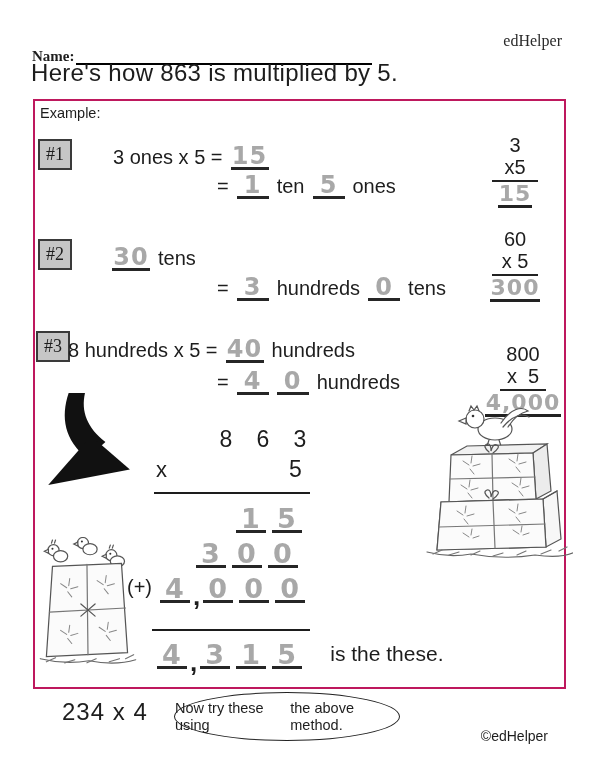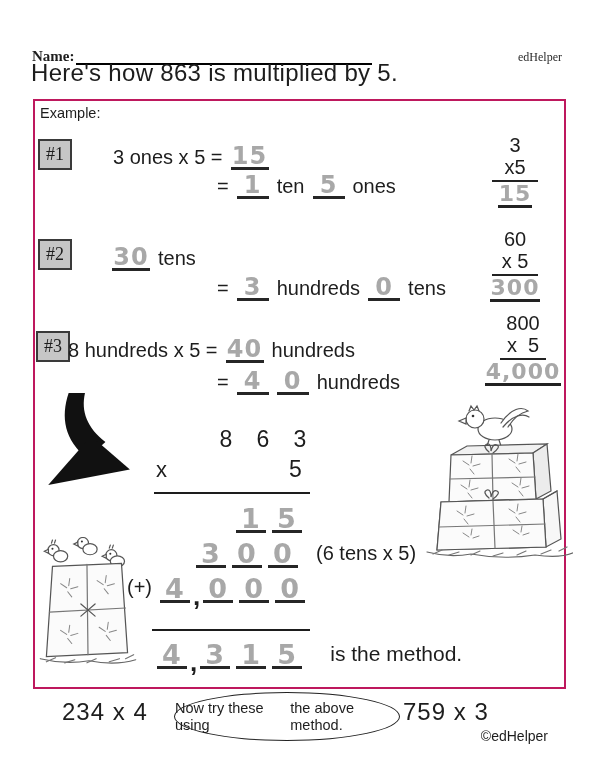--- a/index.html
+++ b/index.html
@@ -1,20 +1,20 @@
 <!DOCTYPE html>
 <html><head>
 <meta charset="utf-8">
 <style>
   html,body{margin:0;padding:0;background:#fff;}
   .page{position:relative;width:600px;height:776px;background:#ffffff;
         font-family:"Liberation Sans","DejaVu Sans",sans-serif;color:#1d1d1d;overflow:hidden;}
 
   
-  .brand{position:absolute;right:38px;top:50px;font-family:"Liberation Serif",serif;font-size:12px;color:#2a2a2a;}
+  .brand{position:absolute;right:38px;top:32px;font-family:"Liberation Serif",serif;font-size:16px;color:#2a2a2a;}
   .name-label{position:absolute;left:32px;top:48px;font-family:"Liberation Serif",serif;font-weight:bold;font-size:15px;}
   .name-line{position:absolute;left:76px;top:47px;width:296px;height:16px;border-bottom:2px solid #000;}
   .title{position:absolute;left:31px;top:59px;font-size:24px;letter-spacing:.3px;}
 
   
   .box{position:absolute;left:33px;top:99px;width:529px;height:586px;border:2px solid #be185d;}
   .ex-label{position:absolute;left:5px;top:4px;font-size:14.5px;}
   .badge{position:absolute;width:30px;height:27px;background:#c6c6c6;border:2px solid #3a3a3a;
          font-family:"Liberation Serif",serif;font-size:18px;display:flex;align-items:center;justify-content:center;}
 
@@ -127,21 +127,21 @@
     <div class="eq" style="left:182px;top:266px">
       <span class="word">=</span>
       <span class="blank">
           <span class="hw">4</span>
         </span>
       <span class="blank">
           <span class="hw">0</span>
         </span>
       <span class="word">hundreds</span>
     </div>
-    <div class="col col3" style="top:211px">
+    <div class="col col3" style="top:242px">
       <span>800</span>
       <span>x  5</span>
       <span class="rule"></span>
       <span class="cans hw">4,000</span>
     </div>
 
     <svg class="illu" style="left:5px;top:290px" width="92" height="97" viewBox="0 0 90 95">
       <path d="M28,2 C20,26 24,48 46,66 L64,50 C46,36 40,20 44,2 Z" fill="#111"></path>
       <path d="M8,92 L50,44 L88,77 Z" fill="#111"></path>
     </svg>
@@ -167,21 +167,20 @@
     <div class="work-row" style="left:161px;top:436px">
       <span class="wb">
           <span class="hw">3</span>
         </span>
       <span class="wb">
           <span class="hw">0</span>
         </span>
       <span class="wb">
           <span class="hw">0</span>
         </span>
-      <span class="note">(6 tens x 5)</span>
     </div>
 
     <div class="work-row" style="left:92px;top:471px">
       <span class="plus">(+)</span>
       <span class="wb">
           <span class="hw">4</span>
         </span>
       <span class="comma">,</span>
       <span class="wb">
           <span class="hw">0</span>
@@ -203,21 +202,21 @@
       <span class="comma">,</span>
       <span class="wb">
           <span class="hw">3</span>
         </span>
       <span class="wb">
           <span class="hw">1</span>
         </span>
       <span class="wb">
           <span class="hw">5</span>
         </span>
-      <span class="note" style="margin-left:22px;font-size:21px">is the method.</span>
+      <span class="note" style="margin-left:22px;font-size:21px">is the these.</span>
     </div>
 
     <svg class="illu" style="left:388px;top:302px" width="150" height="155" viewBox="0 0 150 155">
       <g stroke="#555" stroke-width="1.2" fill="none" stroke-linecap="round">
 
         <ellipse cx="72" cy="26" rx="17" ry="11" fill="#fff"></ellipse>
         <path d="M78,20 C88,5 99,3 105,8 C96,10 90,16 85,24" fill="#fff"></path>
         <path d="M80,24 C90,12 100,10 106,14"></path>
         <circle cx="52" cy="16" r="9" fill="#fff"></circle>
         <path d="M46,8 l2,-5 l3,4 l3,-4 l2,5"></path>
@@ -290,16 +289,15 @@
         <path d="M8,123 l9,-4 M26,124 l10,-3 M48,124 l9,-4 M70,123 l10,-3 M86,120 l8,-4" stroke="#777"></path>
       </g>
     </svg>
   </div>
 
   <div class="problem" style="left:62px;top:698px">234 x 4</div>
   <div class="bubble">
     <span>Now try these using</span>
     <span>the above method.</span>
   </div>
-  <div class="problem" style="left:403px;top:698px">759 x 3</div>
   <div class="copyright">©edHelper</div>
 
 </div>
 
 </body></html>

